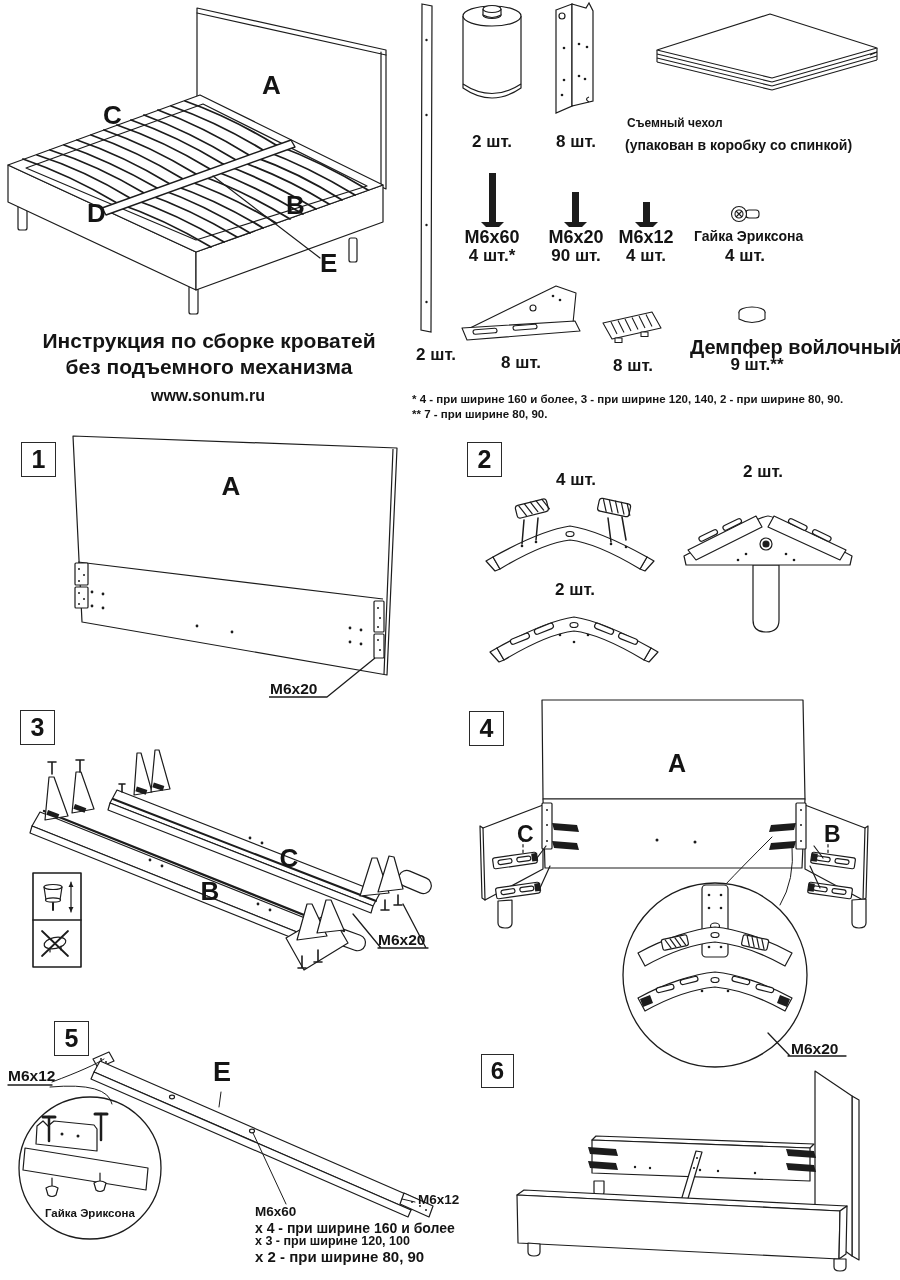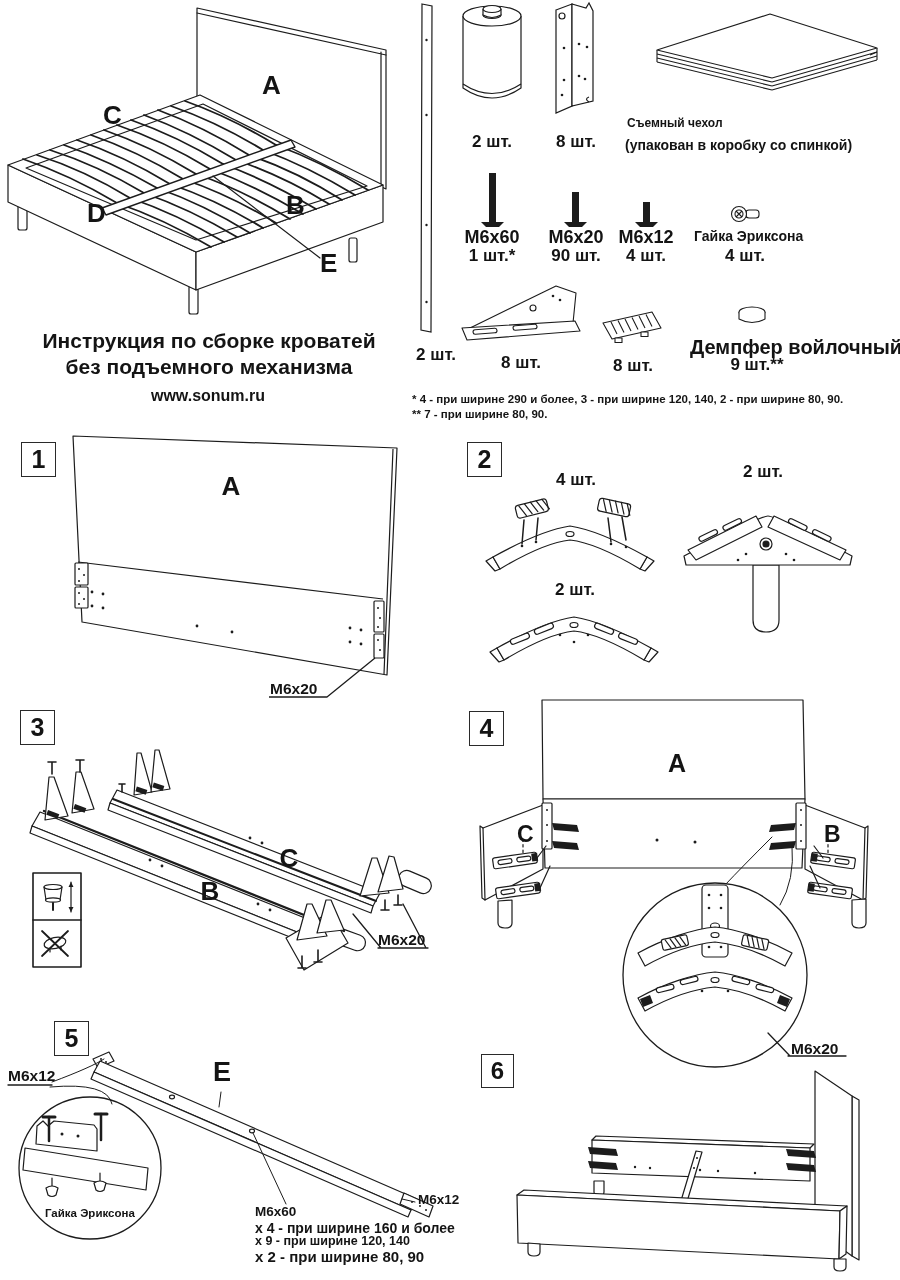--- a/index.html
+++ b/index.html
@@ -109,21 +109,21 @@
       <rect x="188" y="37" width="7" height="20" stroke="none"></rect>
       <path d="M180,57 L203,57 L198,62 L185,62 Z" stroke="none"></path>
       <rect x="291" y="45" width="13" height="8" rx="3" fill="#fff"></rect>
       <path d="M291,45 L291,53" fill="none"></path>
       <circle cx="284" cy="49" r="7.5" fill="#fff"></circle>
       <circle cx="284" cy="49" r="4" fill="#fff"></circle>
       <path d="M281,46 L287,52 M287,46 L281,52" fill="none"></path>
     </g>
   </svg>
   <div class="lbl qty" style="left:457px;top:228px;width:70px;font-size:18px">M6x60</div>
-  <div class="lbl qty" style="left:457px;top:247px;width:70px">1 шт.*</div>
+  <div class="lbl qty" style="left:457px;top:247px;width:70px">4 шт.*</div>
   <div class="lbl qty" style="left:541px;top:228px;width:70px;font-size:18px">M6x20</div>
   <div class="lbl qty" style="left:541px;top:247px;width:70px">90 шт.</div>
   <div class="lbl qty" style="left:611px;top:228px;width:70px;font-size:18px">M6x12</div>
   <div class="lbl qty" style="left:611px;top:247px;width:70px">4 шт.</div>
   <div class="lbl qty" style="left:694px;top:229px;width:102px;font-size:14px">Гайка Эриксона</div>
   <div class="lbl qty" style="left:694px;top:247px;width:102px">4 шт.</div>
 
   <svg style="left:405;top:278" width="470" height="75" viewBox="0 0 470 75">
     <g stroke="#1c1c1c" stroke-width="1.1" fill="none" stroke-linejoin="round">
       <path fill="#fff" d="M63,51 L151,8 L171,15 L168,45 Z"></path>
@@ -139,21 +139,21 @@
       <rect x="236" y="54" width="7" height="4.5" fill="#fff"></rect>
       <ellipse cx="347" cy="34" rx="13" ry="5" fill="#fff"></ellipse>
       <path fill="#fff" d="M334,34 L334,41 Q347,48 360,41 L360,34"></path>
     </g>
   </svg>
   <div class="lbl qty" style="left:486px;top:354px;width:70px">8 шт.</div>
   <div class="lbl qty" style="left:598px;top:357px;width:70px">8 шт.</div>
   <div class="lbl" style="left:690px;top:337px;font-size:20px">Демпфер войлочный</div>
   <div class="lbl qty" style="left:712px;top:356px;width:90px">9 шт.**</div>
 
-  <div class="lbl" style="left:412px;top:393px;font-size:11.5px">* 4 - при ширине 290 и более, 3 - при ширине 120, 140, 2 - при ширине 80, 90.</div>
+  <div class="lbl" style="left:412px;top:393px;font-size:11.5px">* 4 - при ширине 160 и более, 3 - при ширине 120, 140, 2 - при ширине 80, 90.</div>
   <div class="lbl" style="left:412px;top:408px;font-size:11.5px">** 7 - при ширине 80, 90.</div>
 
   <div class="stepbox" style="left:21px;top:442px">1</div>
   <svg style="left:0;top:430" width="450" height="285" viewBox="0 0 450 285">
     <g stroke="#1c1c1c" stroke-width="1.2" fill="none" stroke-linejoin="round">
       <path fill="#fff" d="M73,6 L397,18 L387,245 L82,192 Z"></path>
       <path d="M393,19 L384,244 M78,132 L383,169"></path>
       <rect x="75" y="133" width="13" height="22" rx="1" fill="#fff"></rect>
       <rect x="75" y="157" width="13" height="21" rx="1" fill="#fff"></rect>
       <rect x="374" y="171" width="10" height="31" rx="1" fill="#fff"></rect>
@@ -437,21 +437,21 @@
       <path stroke-width="1" d="M221,82 L219,97"></path>
       <path stroke-width="1" d="M286,194 L253,123"></path>
       <path stroke-width="1" d="M415,192 L402,189"></path>
     </g>
   </svg>
   <div class="lbl ctr" style="left:222px;top:1058px;font-size:27px">E</div>
   <div class="lbl callout" style="left:8px;top:1068px">M6x12</div>
   <div class="lbl" style="left:45px;top:1207px;font-size:11.5px">Гайка Эриксона</div>
   <div class="lbl" style="left:255px;top:1205px;font-size:13.5px">M6x60</div>
   <div class="lbl" style="left:255px;top:1221px;font-size:14px">x 4 - при ширине 160 и более</div>
-  <div class="lbl" style="left:255px;top:1235px;font-size:12.5px">x 9 - при ширине 120, 140</div>
+  <div class="lbl" style="left:255px;top:1235px;font-size:12.5px">x 3 - при ширине 120, 100</div>
   <div class="lbl" style="left:255px;top:1249px;font-size:15px">x 2 - при ширине 80, 90</div>
   <div class="lbl" style="left:418px;top:1193px;font-size:13.5px">M6x12</div>
 
   <div class="stepbox" style="left:481px;top:1054px;width:31px;height:32px;font-size:24px">6</div>
   <svg style="left:470;top:1040" width="430" height="240" viewBox="0 0 430 240">
     <g stroke="#1c1c1c" stroke-width="1.2" fill="none" stroke-linejoin="round" stroke-linecap="round">
       <path fill="#fff" d="M382,56 L389,60 L389,220 L382,216 Z"></path>
       <path fill="#fff" d="M345,31 L382,56 L382,216 L345,189 Z"></path>
       <path fill="#fff" d="M122,100 L126,96 L344,104 L340,108 Z"></path>
       <path fill="#fff" d="M122,100 L340,108 L340,141 L122,133 Z"></path>

